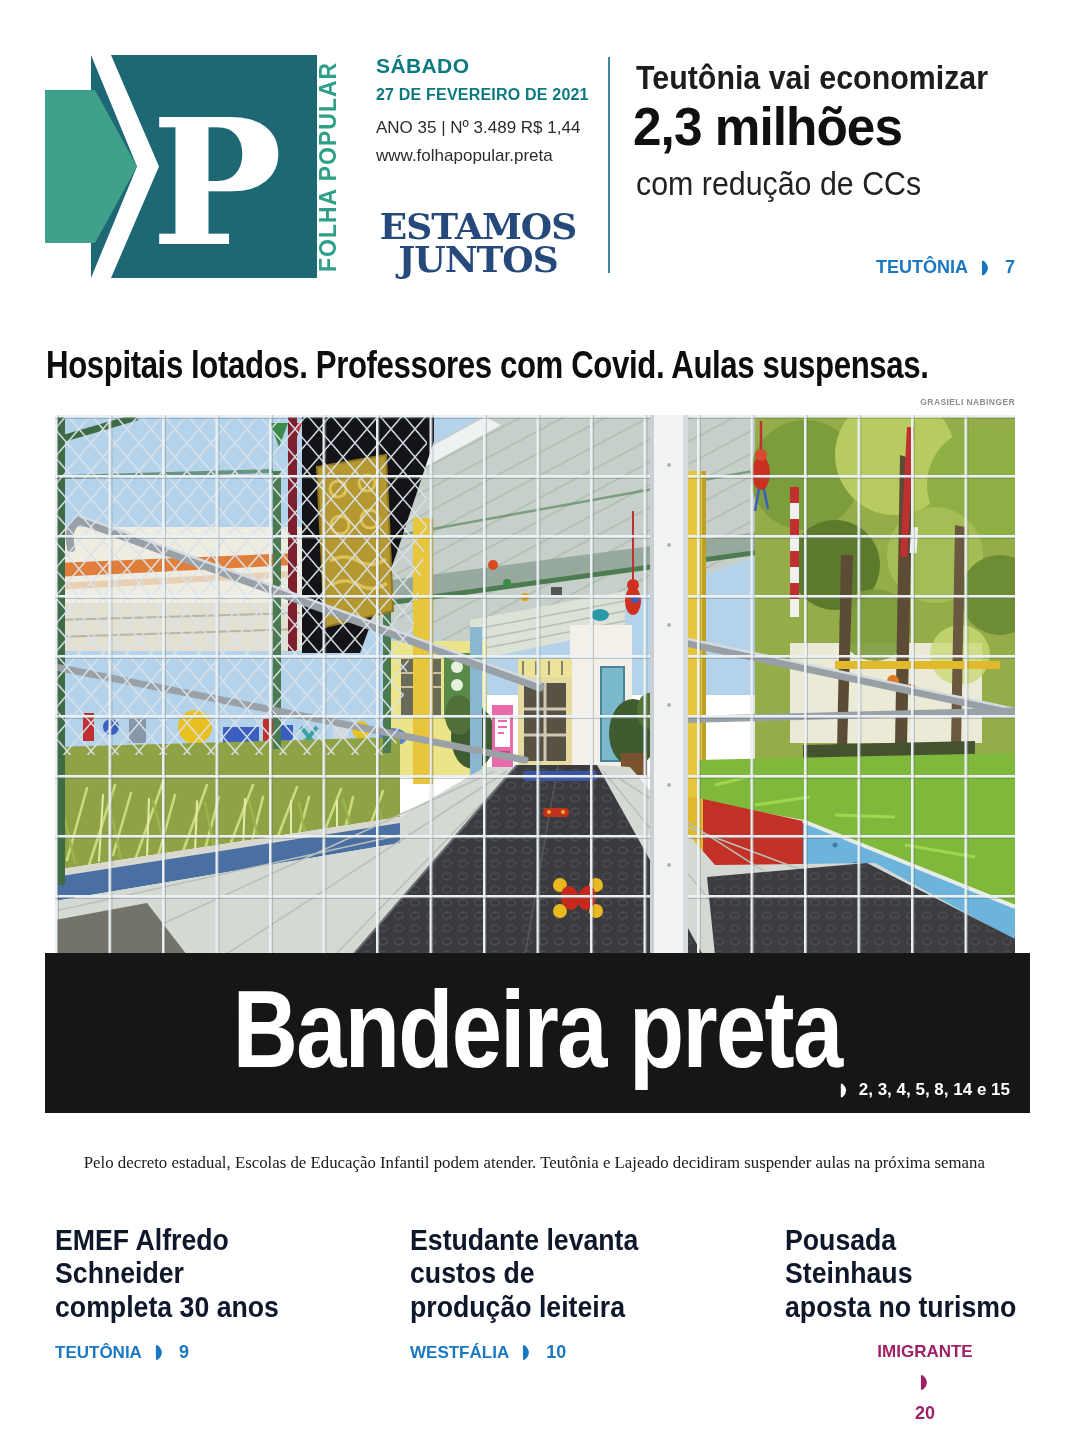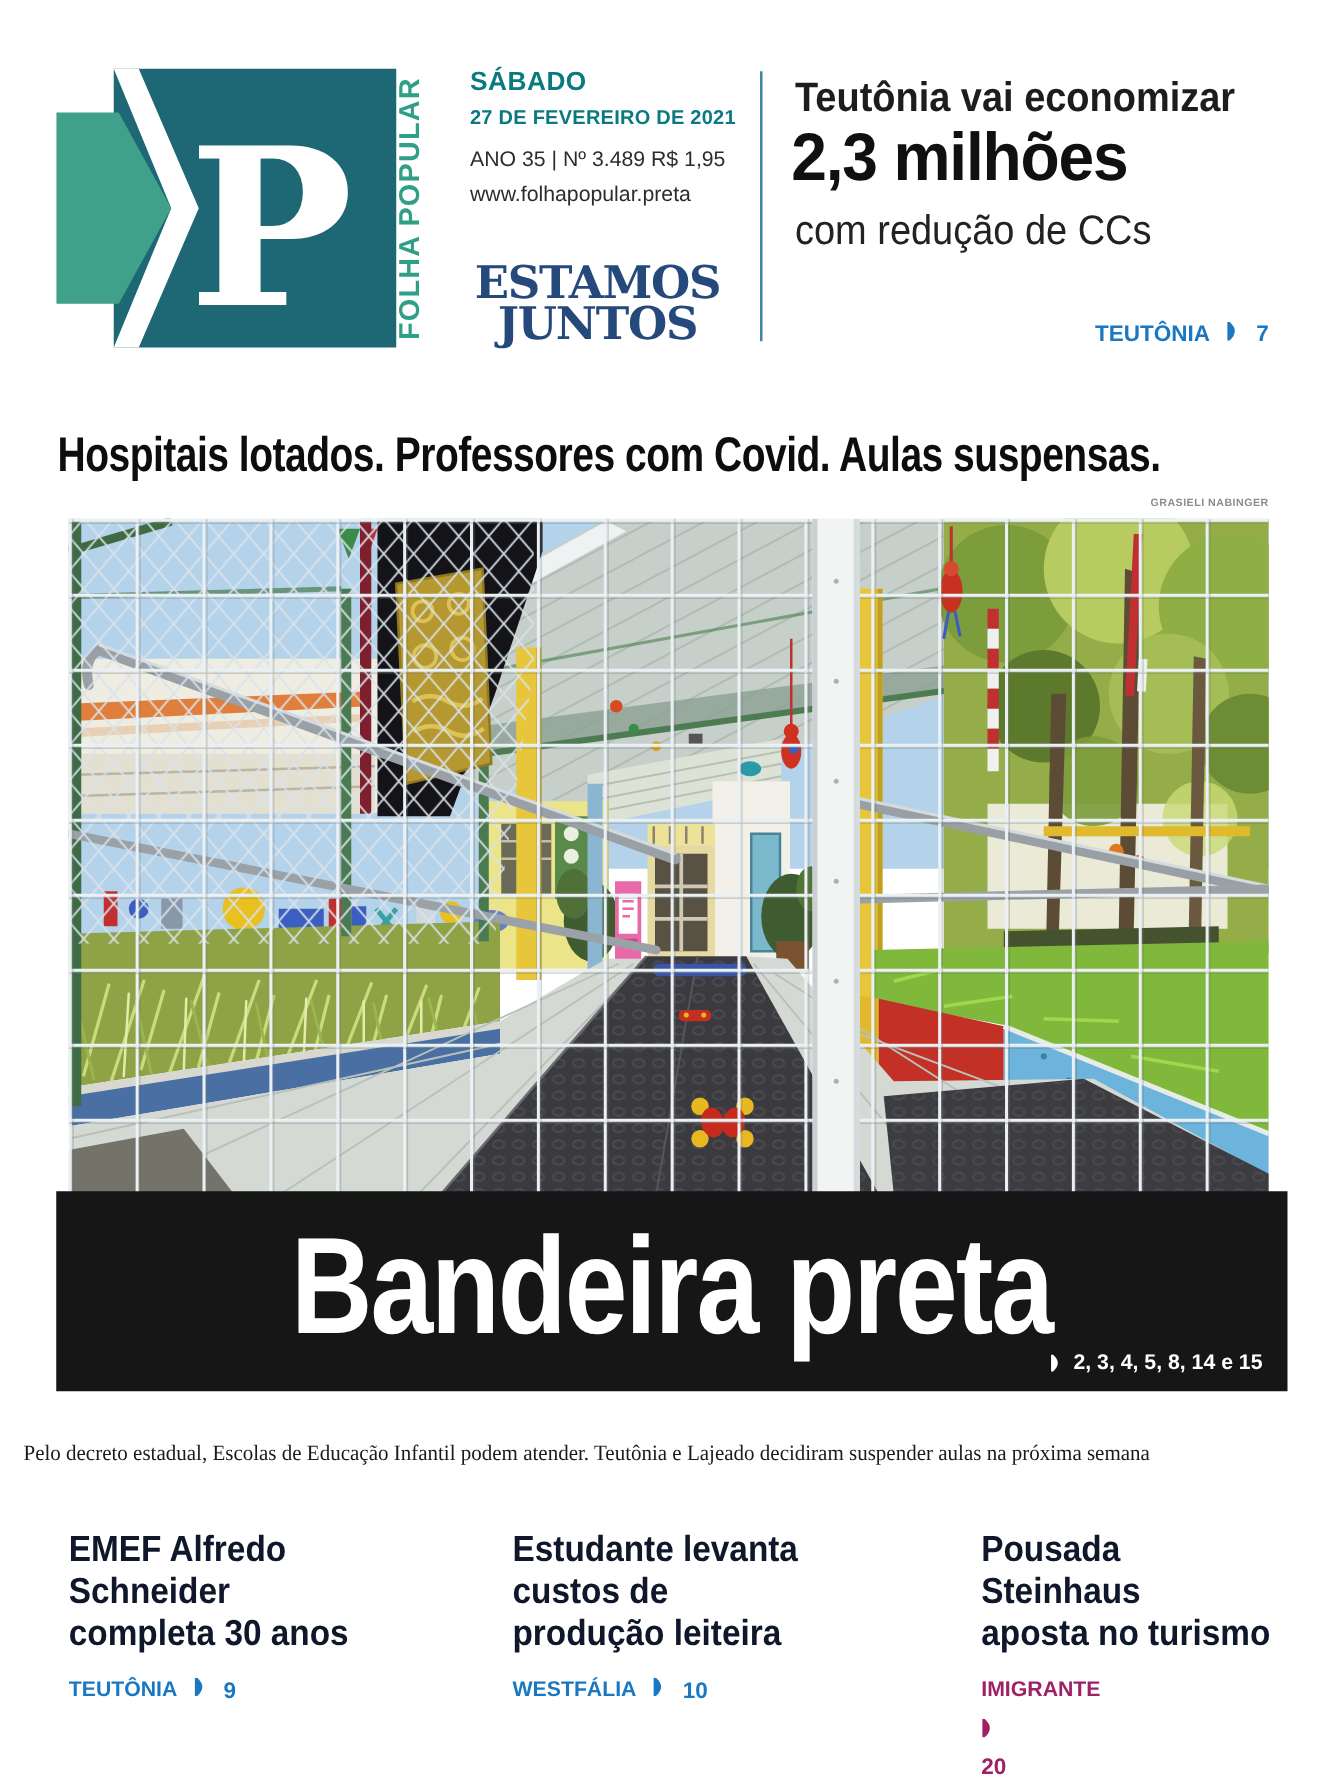--- a/index.html
+++ b/index.html
@@ -18,39 +18,39 @@
   .date{left:376px;top:86px;font-size:16px;font-weight:bold;color:#0a7a80;letter-spacing:.2px;}
   .edition{left:376px;top:118px;font-size:17px;color:#2c2c2c;}
   .website{left:376px;top:146px;font-size:17px;color:#2c2c2c;}
   .slogan{left:370px;top:210px;width:216px;text-align:center;
           font-family:"DejaVu Serif","Liberation Serif",serif;font-weight:bold;
           font-size:36px;line-height:.92;letter-spacing:-1px;color:#26497c;}
   .divider{left:608px;top:57px;width:2px;height:216px;background:#3f87a0;}
   .tt1{left:636px;top:59px;font-size:33px;font-weight:bold;color:#1d1d1d;}
   .tt2{left:633px;top:95px;font-size:54px;font-weight:bold;letter-spacing:-1px;color:#101010;}
   .tt3{left:636px;top:165px;font-size:33px;color:#222;}
-  .kicker{display:flex;align-items:flex-start;gap:13px;font-size:18px;font-weight:bold;}
+  .kicker{display:flex;align-items:center;gap:13px;font-size:18px;font-weight:bold;}
   .kicker .pg{font-size:18px;}
   .sec-blue{color:#1a78c2;}
   .sec-magenta{color:#9e2065;flex-direction:column;}
   .play-ic{display:inline-block;}
 
   
   .headline{left:46px;top:343px;width:1000px;font-size:39px;font-weight:bold;
             letter-spacing:-.5px;color:#0d0d0d;}
   .credit{right:53px;top:397px;font-size:8.5px;font-weight:bold;color:#8d8d8d;letter-spacing:.4px;}
   .photo{left:55px;top:415px;width:960px;height:540px;}
   .banner{left:45px;top:953px;width:985px;height:160px;background:#161616;
           display:flex;align-items:center;justify-content:center;}
   .banner-title{color:#fff;font-size:110px;font-weight:bold;letter-spacing:-2px;
                 transform:scaleX(.82);transform-origin:50% 50%;white-space:nowrap;
                 margin-bottom:10px;}
   .banner-pages{position:absolute;right:20px;bottom:13px;display:flex;align-items:center;
                 gap:9px;color:#fff;font-size:17px;font-weight:bold;}
-  .caption{left:0;top:1152px;width:1068px;
+  .caption{left:0;top:1152px;width:1068px;text-align:center;
            font-family:"Liberation Serif",serif;font-size:17.5px;color:#1a1a1a;}
   .caption span{display:inline-block;transform:scaleX(.96);transform-origin:50% 50%;white-space:nowrap;}
 
   
   .teaser{top:1224px;}
   .teaser .t-line{font-size:29px;font-weight:bold;line-height:1.15;color:#0f172a;}
   .teaser .t-line span{--sx:.92;}
   .teaser .kicker{margin-top:18px;font-size:17px;}
 </style>
 </head>
@@ -61,21 +61,21 @@
     <rect x="46" y="13" width="226" height="223" fill="#1e6876"></rect>
     <polygon points="46,13 66,13 114,124.5 66,236 46,236 92,124.5" fill="#ffffff"></polygon>
     <polygon points="0,48 50,48 92,124.5 50,201 0,201" fill="#3fa189"></polygon>
     <text x="106" y="202" font-family="DejaVu Serif, Liberation Serif, serif" font-weight="bold" font-size="175" fill="#ffffff">P</text>
   </svg>
   <div class="abs vert-name">FOLHA POPULAR</div>
 </div>
 
 <div class="abs day">SÁBADO</div>
 <div class="abs date">27 DE FEVEREIRO DE 2021</div>
-<div class="abs edition">ANO 35 | Nº 3.489 R$ 1,95</div>
+<div class="abs edition">ANO 35 | Nº 3.489 R$ 1,44</div>
 <div class="abs website">www.folhapopular.preta</div>
 
 <div class="abs slogan">
   <div>ESTAMOS</div>
   <div>JUNTOS</div>
 </div>
 
 <div class="abs divider"></div>
 
 <div class="abs tt1"><span class="cx" style="--sx:.92">Teutônia vai economizar</span></div>

